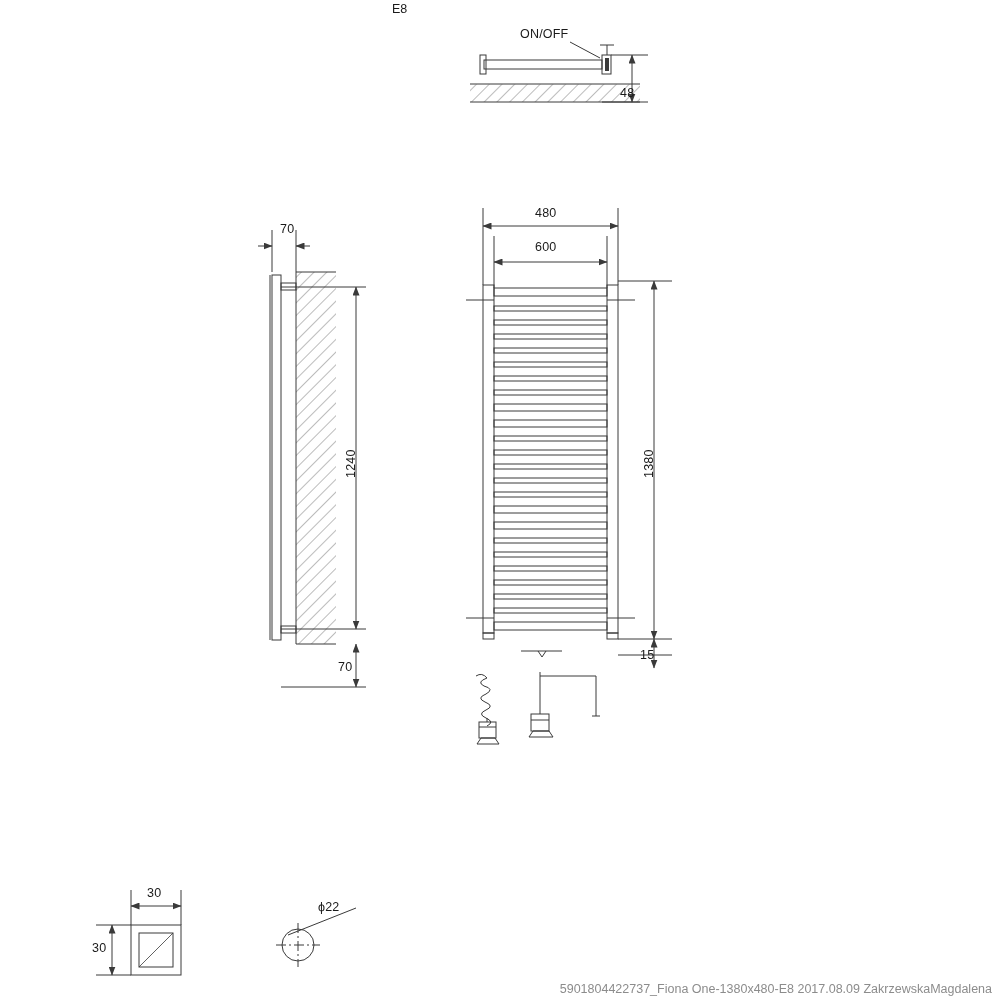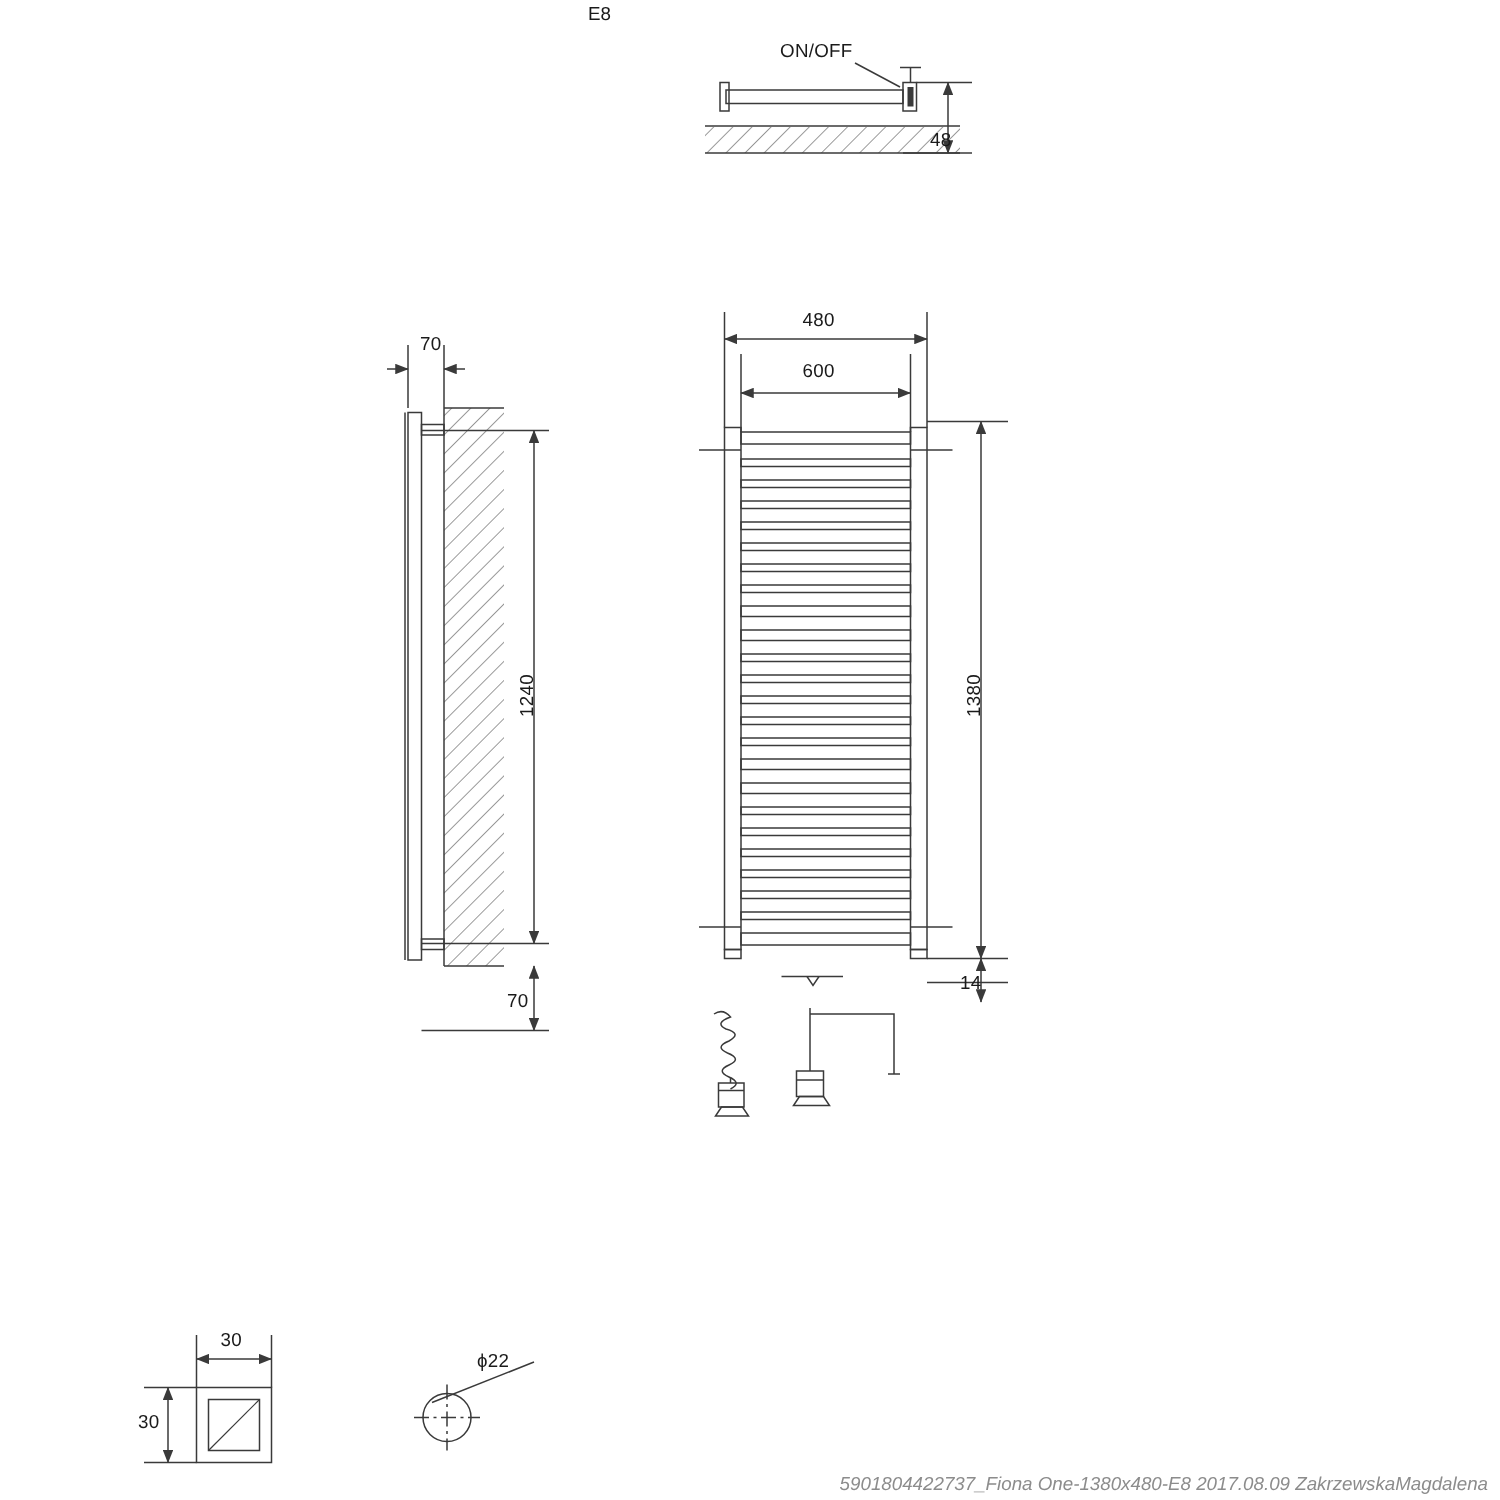--- a/index.html
+++ b/index.html
@@ -36,21 +36,20 @@
   .lbl.rot {
     transform-origin: left top;
   }
   .footer {
     position: absolute;
     right: 8px;
     bottom: 4px;
     font-size: 12.5px;
     color: #8c8c8c;
     white-space: nowrap;
-    font-style: italic;
   }
   .variant {
     position: absolute;
     left: 392px;
     top: 2px;
     font-size: 12.5px;
   }
 </style>
 </head>
 <body>
@@ -257,21 +256,21 @@
   <div class="lbl" style="left:520px; top:27px;">ON/OFF</div>
   <div class="lbl" style="left:620px; top:86px;">48</div>
 
   <div class="lbl" style="left:280px; top:222px;">70</div>
   <div class="lbl rot" style="left:344px; top:478px; transform: rotate(-90deg);">1240</div>
   <div class="lbl" style="left:338px; top:660px;">70</div>
 
   <div class="lbl" style="left:535px; top:206px;text-align:center;">480</div>
   <div class="lbl" style="left:535px; top:240px;">600</div>
   <div class="lbl rot" style="left:642px; top:478px; transform: rotate(-90deg);">1380</div>
-  <div class="lbl" style="left:640px; top:648px;">14</div>
+  <div class="lbl" style="left:640px; top:648px;">15</div>
 
   <div class="lbl" style="left:147px; top:886px;">30</div>
   <div class="lbl" style="left:92px; top:941px;">30</div>
 
   <div class="lbl" style="left:318px; top:900px;">ϕ22</div>
 
   <div class="footer">5901804422737_Fiona One-1380x480-E8 2017.08.09 ZakrzewskaMagdalena</div>
 </div>
 
 </body></html>

